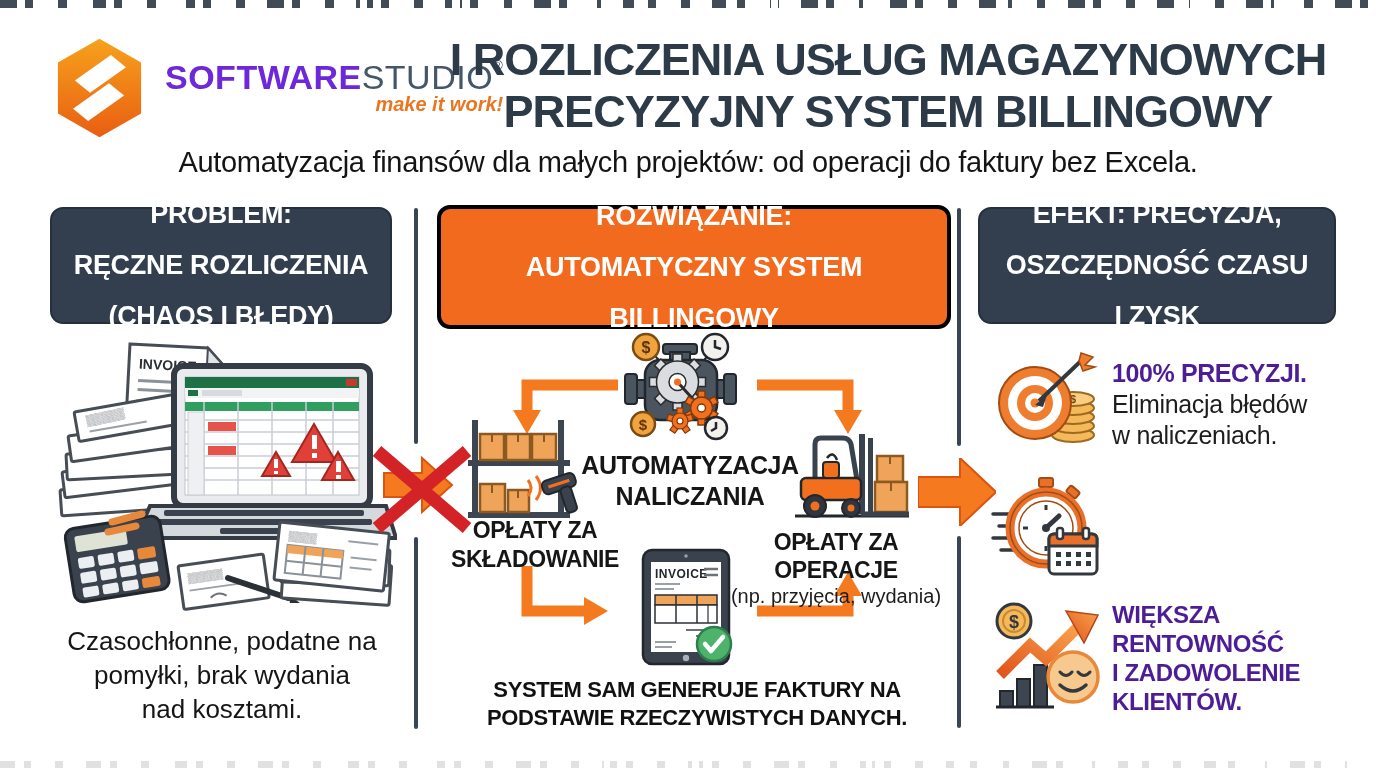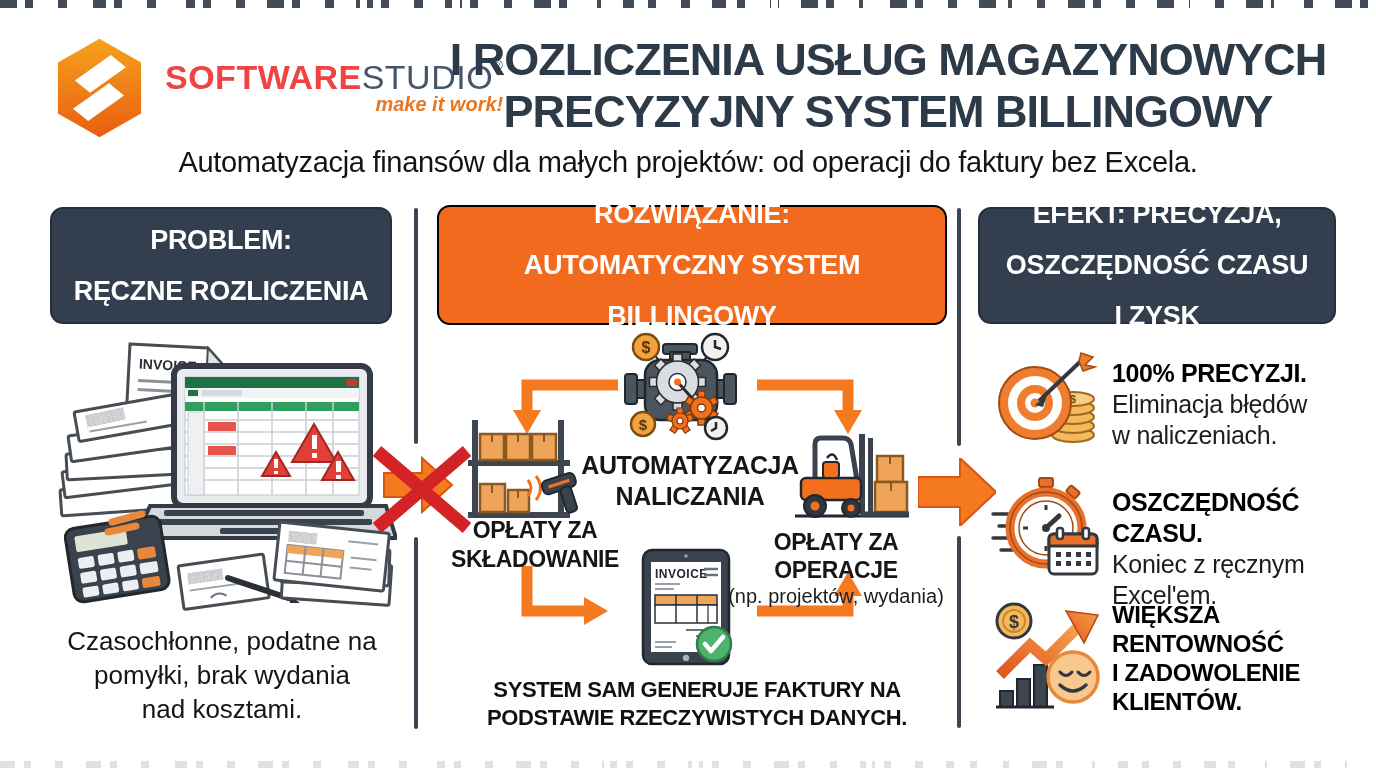--- a/index.html
+++ b/index.html
@@ -11,39 +11,39 @@
   .crop-strip{left:0;width:1376px;}
   .crop-strip-top{top:0;height:8px;opacity:.92;
     background-image:
       repeating-linear-gradient(90deg, transparent 0 41px, #fff 41px 49px, transparent 49px 86px, #fff 86px 93px, transparent 93px 137px),
       repeating-linear-gradient(90deg, #323d49 0 17px, transparent 17px 25px, #323d49 25px 33px, transparent 33px 58px, #323d49 58px 67px, transparent 67px 89px);}
   .crop-strip-bottom{bottom:0;height:7px;opacity:.85;
     background-image:
       repeating-linear-gradient(90deg, transparent 0 37px, #fff 37px 44px, transparent 44px 80px, #fff 80px 86px, transparent 86px 131px),
       repeating-linear-gradient(90deg, #dcdcdc 0 15px, transparent 15px 24px, #dcdcdc 24px 31px, transparent 31px 55px, #dcdcdc 55px 63px, transparent 63px 86px);}
   
-  .brand-bold{font-weight:bold;color:#ef4444;}
+  .brand-bold{font-weight:bold;color:#6d28d9;}
   .brand-light{font-weight:normal;color:#44566a;text-align:right;}
   .brand-reg{font-size:13px;vertical-align:top;color:#44566a;}
   .brand-tag{color:#e87722;font-style:italic;font-weight:bold;font-size:20px;text-align:right;margin-top:-4px;}
   
   .title-line{font-size:45px;font-weight:800;color:#2d3a48;letter-spacing:-1px;line-height:52px;}
   .subtitle{font-size:29px;color:#141414;letter-spacing:-0.3px;}
   
   .colhead{border-radius:13px;display:flex;flex-direction:column;justify-content:center;align-items:center;
            color:#fff;font-weight:bold;letter-spacing:-0.3px;gap:14px;}
   .colhead .hl{font-size:27px;line-height:37px;}
   .dark-box{background:#333f4e;border:2px solid #26303c;}
-  .orange-box{background:#f26a1e;border:2px solid #000000;}
+  .orange-box{background:#f26a1e;border:4px solid #000000;}
   .divider{width:4px;background:#3a4553;border-radius:2px;}
   
   .cap1{font-size:26px;line-height:34px;color:#151515;}
   .node-label{font-weight:bold;color:#161616;letter-spacing:-0.4px;}
   .sol-caption{font-weight:bold;font-size:22px;line-height:28px;color:#111;letter-spacing:-0.4px;}
-  .ben-title{font-weight:bold;font-size:25px;line-height:31px;color:#000000;letter-spacing:-0.4px;}
+  .ben-title{font-weight:bold;font-size:25px;line-height:31px;color:#4c1d95;letter-spacing:-0.4px;}
   .ben-desc{font-size:25px;line-height:31px;color:#1d1d1d;letter-spacing:-0.3px;}
 </style>
 </head>
 <body>
 
 <div id="stage">
 
   <div class="abs crop-strip crop-strip-top"></div>
   <div class="abs crop-strip crop-strip-bottom"></div>
 
@@ -69,20 +69,21 @@
 
   <div class="abs center" style="left:408px;top:34px;width:960px;">
     <div class="title-line">I ROZLICZENIA USŁUG MAGAZYNOWYCH</div>
     <div class="title-line">PRECYZYJNY SYSTEM BILLINGOWY</div>
   </div>
   <div class="abs center subtitle" style="left:0;top:146px;width:1376px;">Automatyzacja finansów dla małych projektów: od operacji do faktury bez Excela.</div>
 
   <div class="abs colhead dark-box" style="left:50px;top:207px;width:338px;height:113px;">
     <div class="hl">PROBLEM:</div>
     <div class="hl">RĘCZNE ROZLICZENIA</div>
+    <div class="hl">(CHAOS I BŁĘDY)</div>
   </div>
   <div class="abs colhead orange-box" style="left:437px;top:205px;width:506px;height:116px;">
     <div class="hl">ROZWIĄZANIE:</div>
     <div class="hl">AUTOMATYCZNY SYSTEM</div>
     <div class="hl">BILLINGOWY</div>
   </div>
   <div class="abs colhead dark-box" style="left:978px;top:207px;width:354px;height:113px;justify-content:center;">
     <div class="hl">EFEKT: PRECYZJA,</div>
     <div class="hl">OSZCZĘDNOŚĆ CZASU</div>
     <div class="hl">I ZYSK</div>
@@ -385,21 +386,21 @@
       <circle cx="22" cy="78" r="4.5" fill="#f2701d"></circle>
       <circle cx="58" cy="80" r="9" fill="#2f363f" stroke="#22272e" stroke-width="2"></circle>
       <circle cx="58" cy="80" r="3.5" fill="#f2701d"></circle>
     </g>
   </svg>
 
   <div class="abs center node-label" style="left:746px;top:528px;width:180px;font-size:23px;line-height:28px;">
     <div>OPŁATY ZA</div>
     <div>OPERACJE</div>
   </div>
-  <div class="abs center" style="left:726px;top:585px;width:220px;font-size:20px;color:#1d1d1d;">(np. projektów, wydania)</div>
+  <div class="abs center" style="left:726px;top:585px;width:220px;font-size:20px;color:#1d1d1d;">(np. przyjęcia, wydania)</div>
 
   <svg class="abs" style="left:640px;top:548px;" width="98" height="122" viewBox="0 0 98 122">
     <rect x="3" y="2" width="86" height="114" rx="9" fill="#3a424d" stroke="#22272e" stroke-width="2.5"></rect>
     <circle cx="46" cy="8" r="1.8" fill="#9aa0a8"></circle>
     <circle cx="46" cy="110" r="3.2" fill="#aab0b8"></circle>
     <rect x="11" y="14" width="70" height="90" fill="#fff"></rect>
     <text x="15" y="30" font-size="12" font-weight="bold" fill="#22272e" letter-spacing="0.5">INVOICE</text>
     <line x1="64" y1="21" x2="78" y2="21" stroke="#6c7278" stroke-width="2.5"></line>
     <line x1="64" y1="27" x2="78" y2="27" stroke="#6c7278" stroke-width="2.5"></line>
     <line x1="15" y1="36" x2="40" y2="36" stroke="#9aa0a8" stroke-width="2"></line>
@@ -487,25 +488,20 @@
           <rect x="75" y="76" width="5" height="5"></rect>
           <rect x="85" y="76" width="5" height="5"></rect>
           <rect x="95" y="76" width="5" height="5"></rect>
         <rect x="65" y="85" width="5" height="5"></rect>
           <rect x="75" y="85" width="5" height="5"></rect>
           <rect x="85" y="85" width="5" height="5"></rect>
           <rect x="95" y="85" width="5" height="5"></rect>
       </g>
     </g>
   </svg>
-  <div class="abs" style="left:1112px;top:487px;width:260px;">
-    <div class="ben-title">OSZCZĘDNOŚĆ CZASU.</div>
-    <div class="ben-desc">Koniec z ręcznym</div>
-    <div class="ben-desc">Excel'em.</div>
-  </div>
 
   <svg class="abs" style="left:994px;top:601px;" width="112" height="108" viewBox="0 0 112 108">
     <defs>
       <linearGradient id="arrg" x1="0" y1="1" x2="1" y2="0">
         <stop offset="0" stop-color="#e0541c"></stop>
           <stop offset="1" stop-color="#f9a14b"></stop>
       </linearGradient>
     </defs>
     <g>
       <circle cx="20" cy="20" r="17" fill="#f5b95c" stroke="#33383f" stroke-width="3"></circle>

